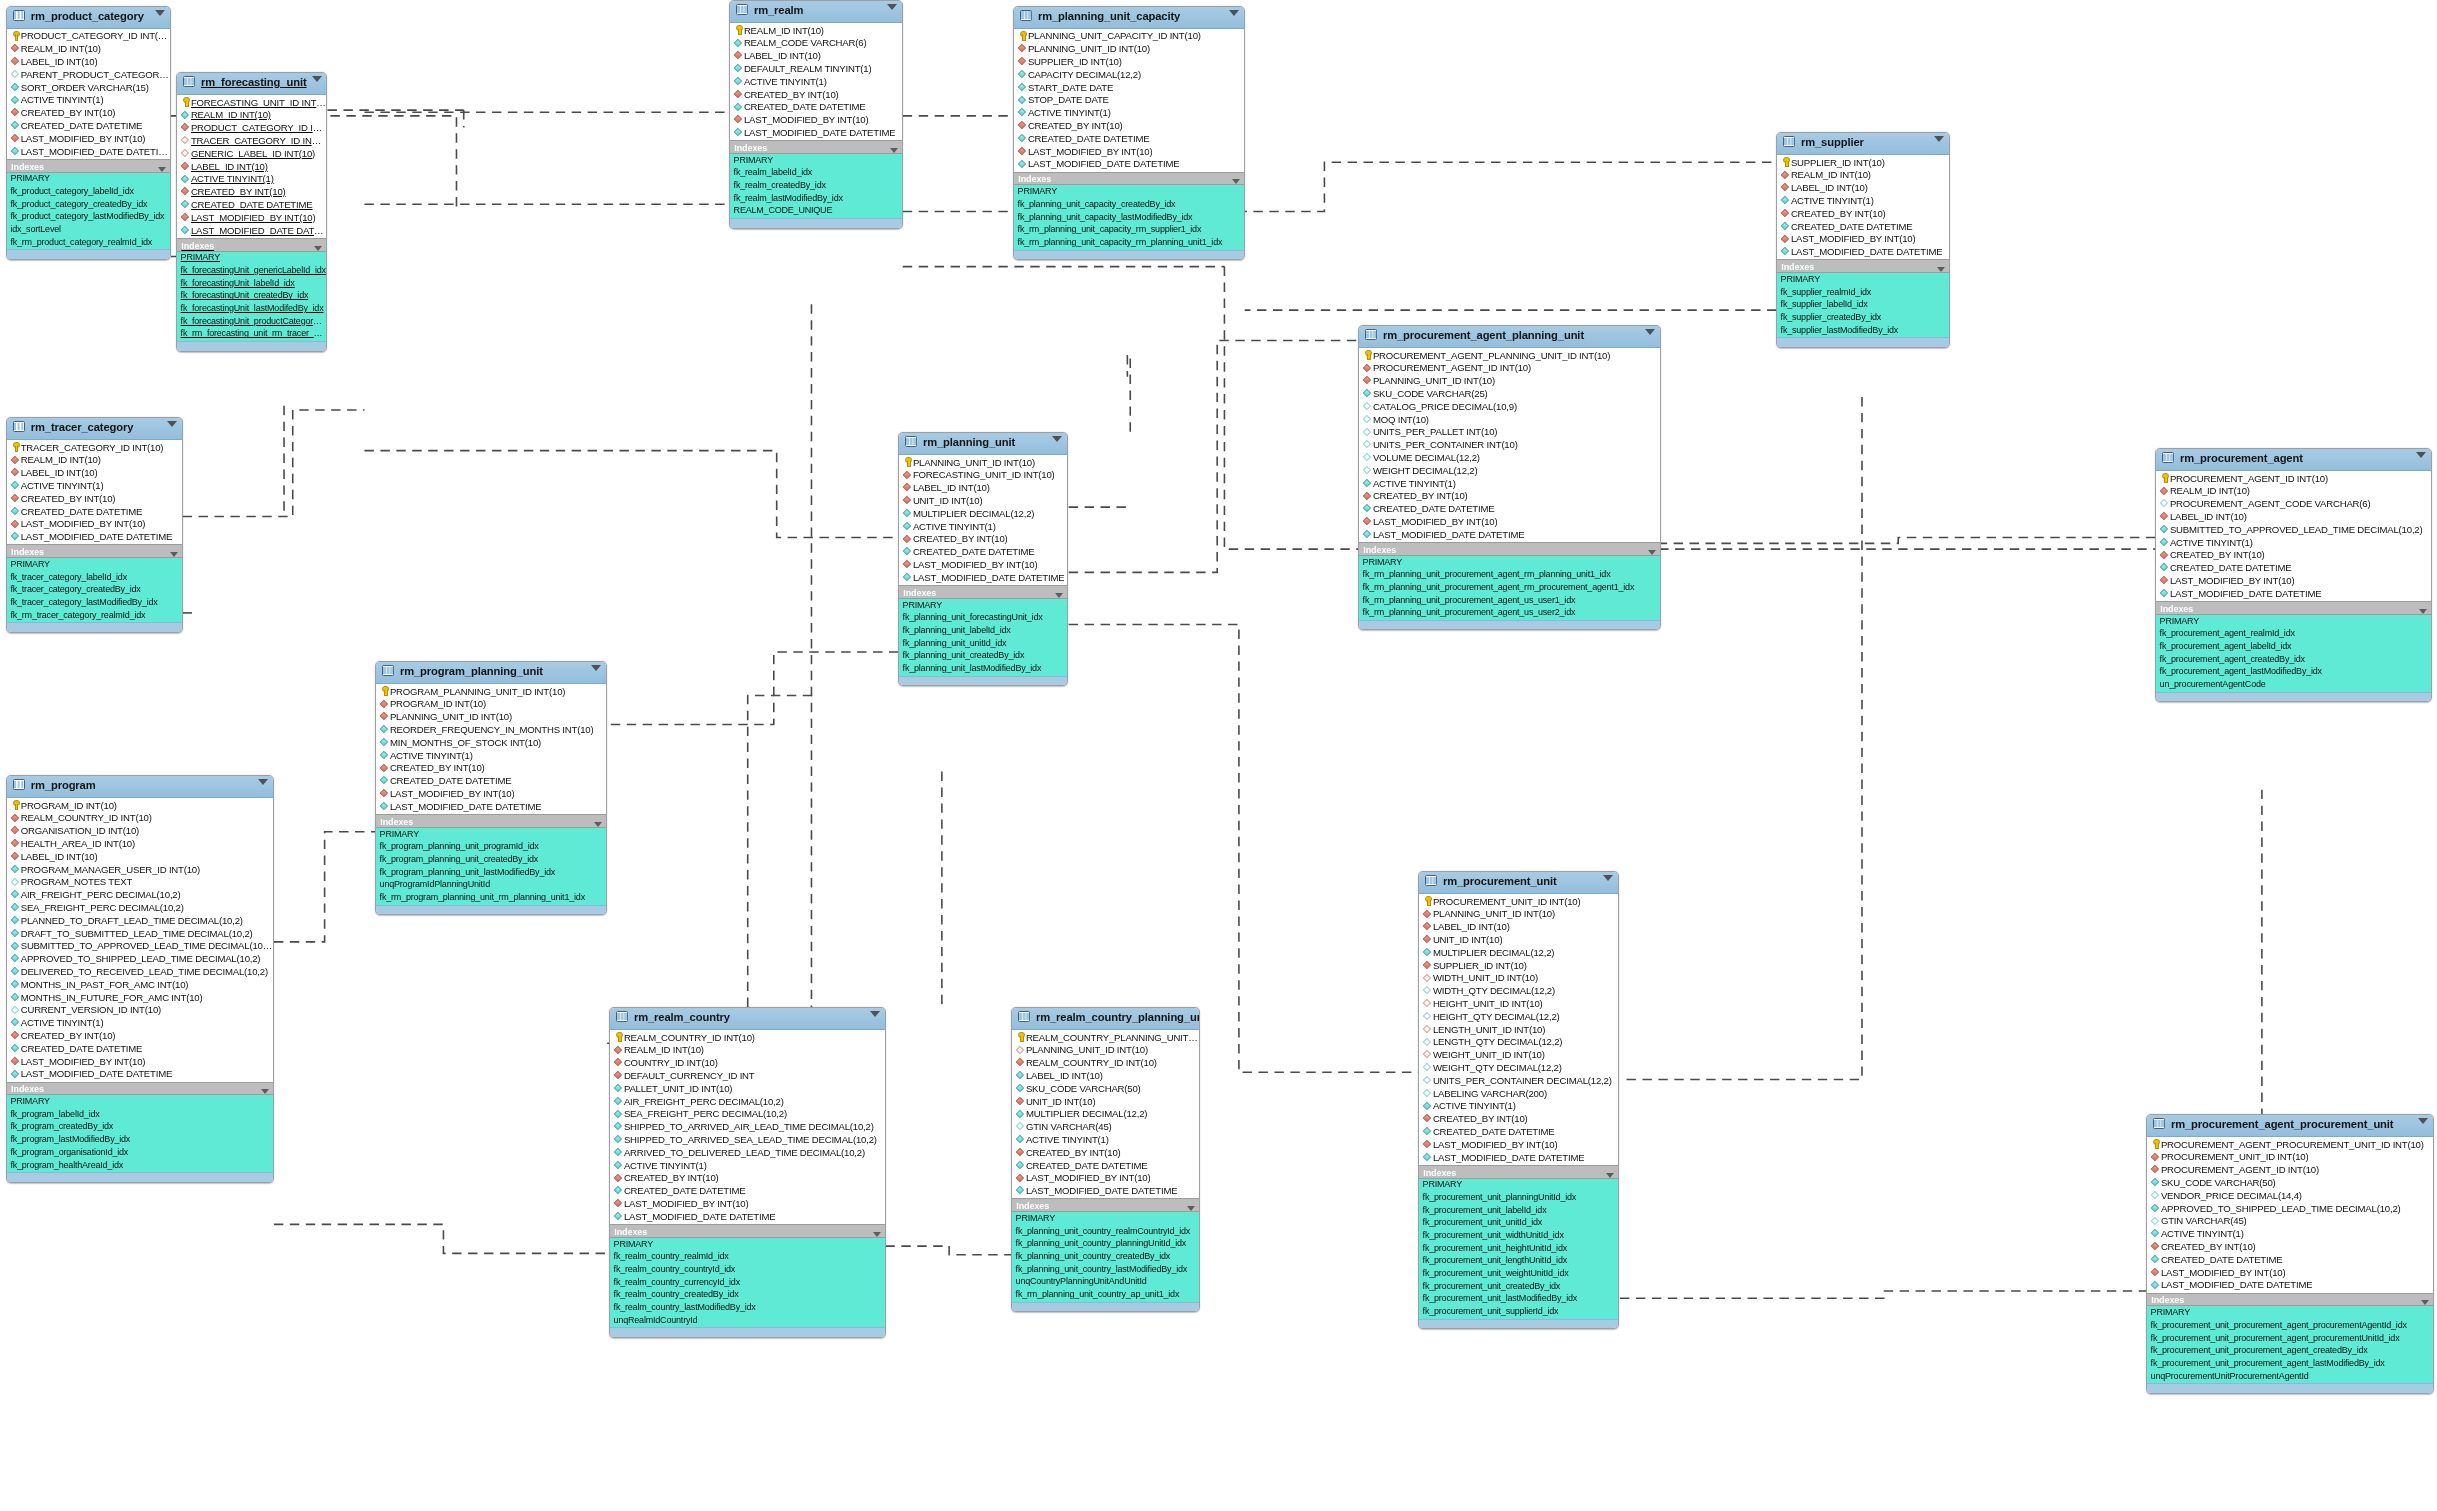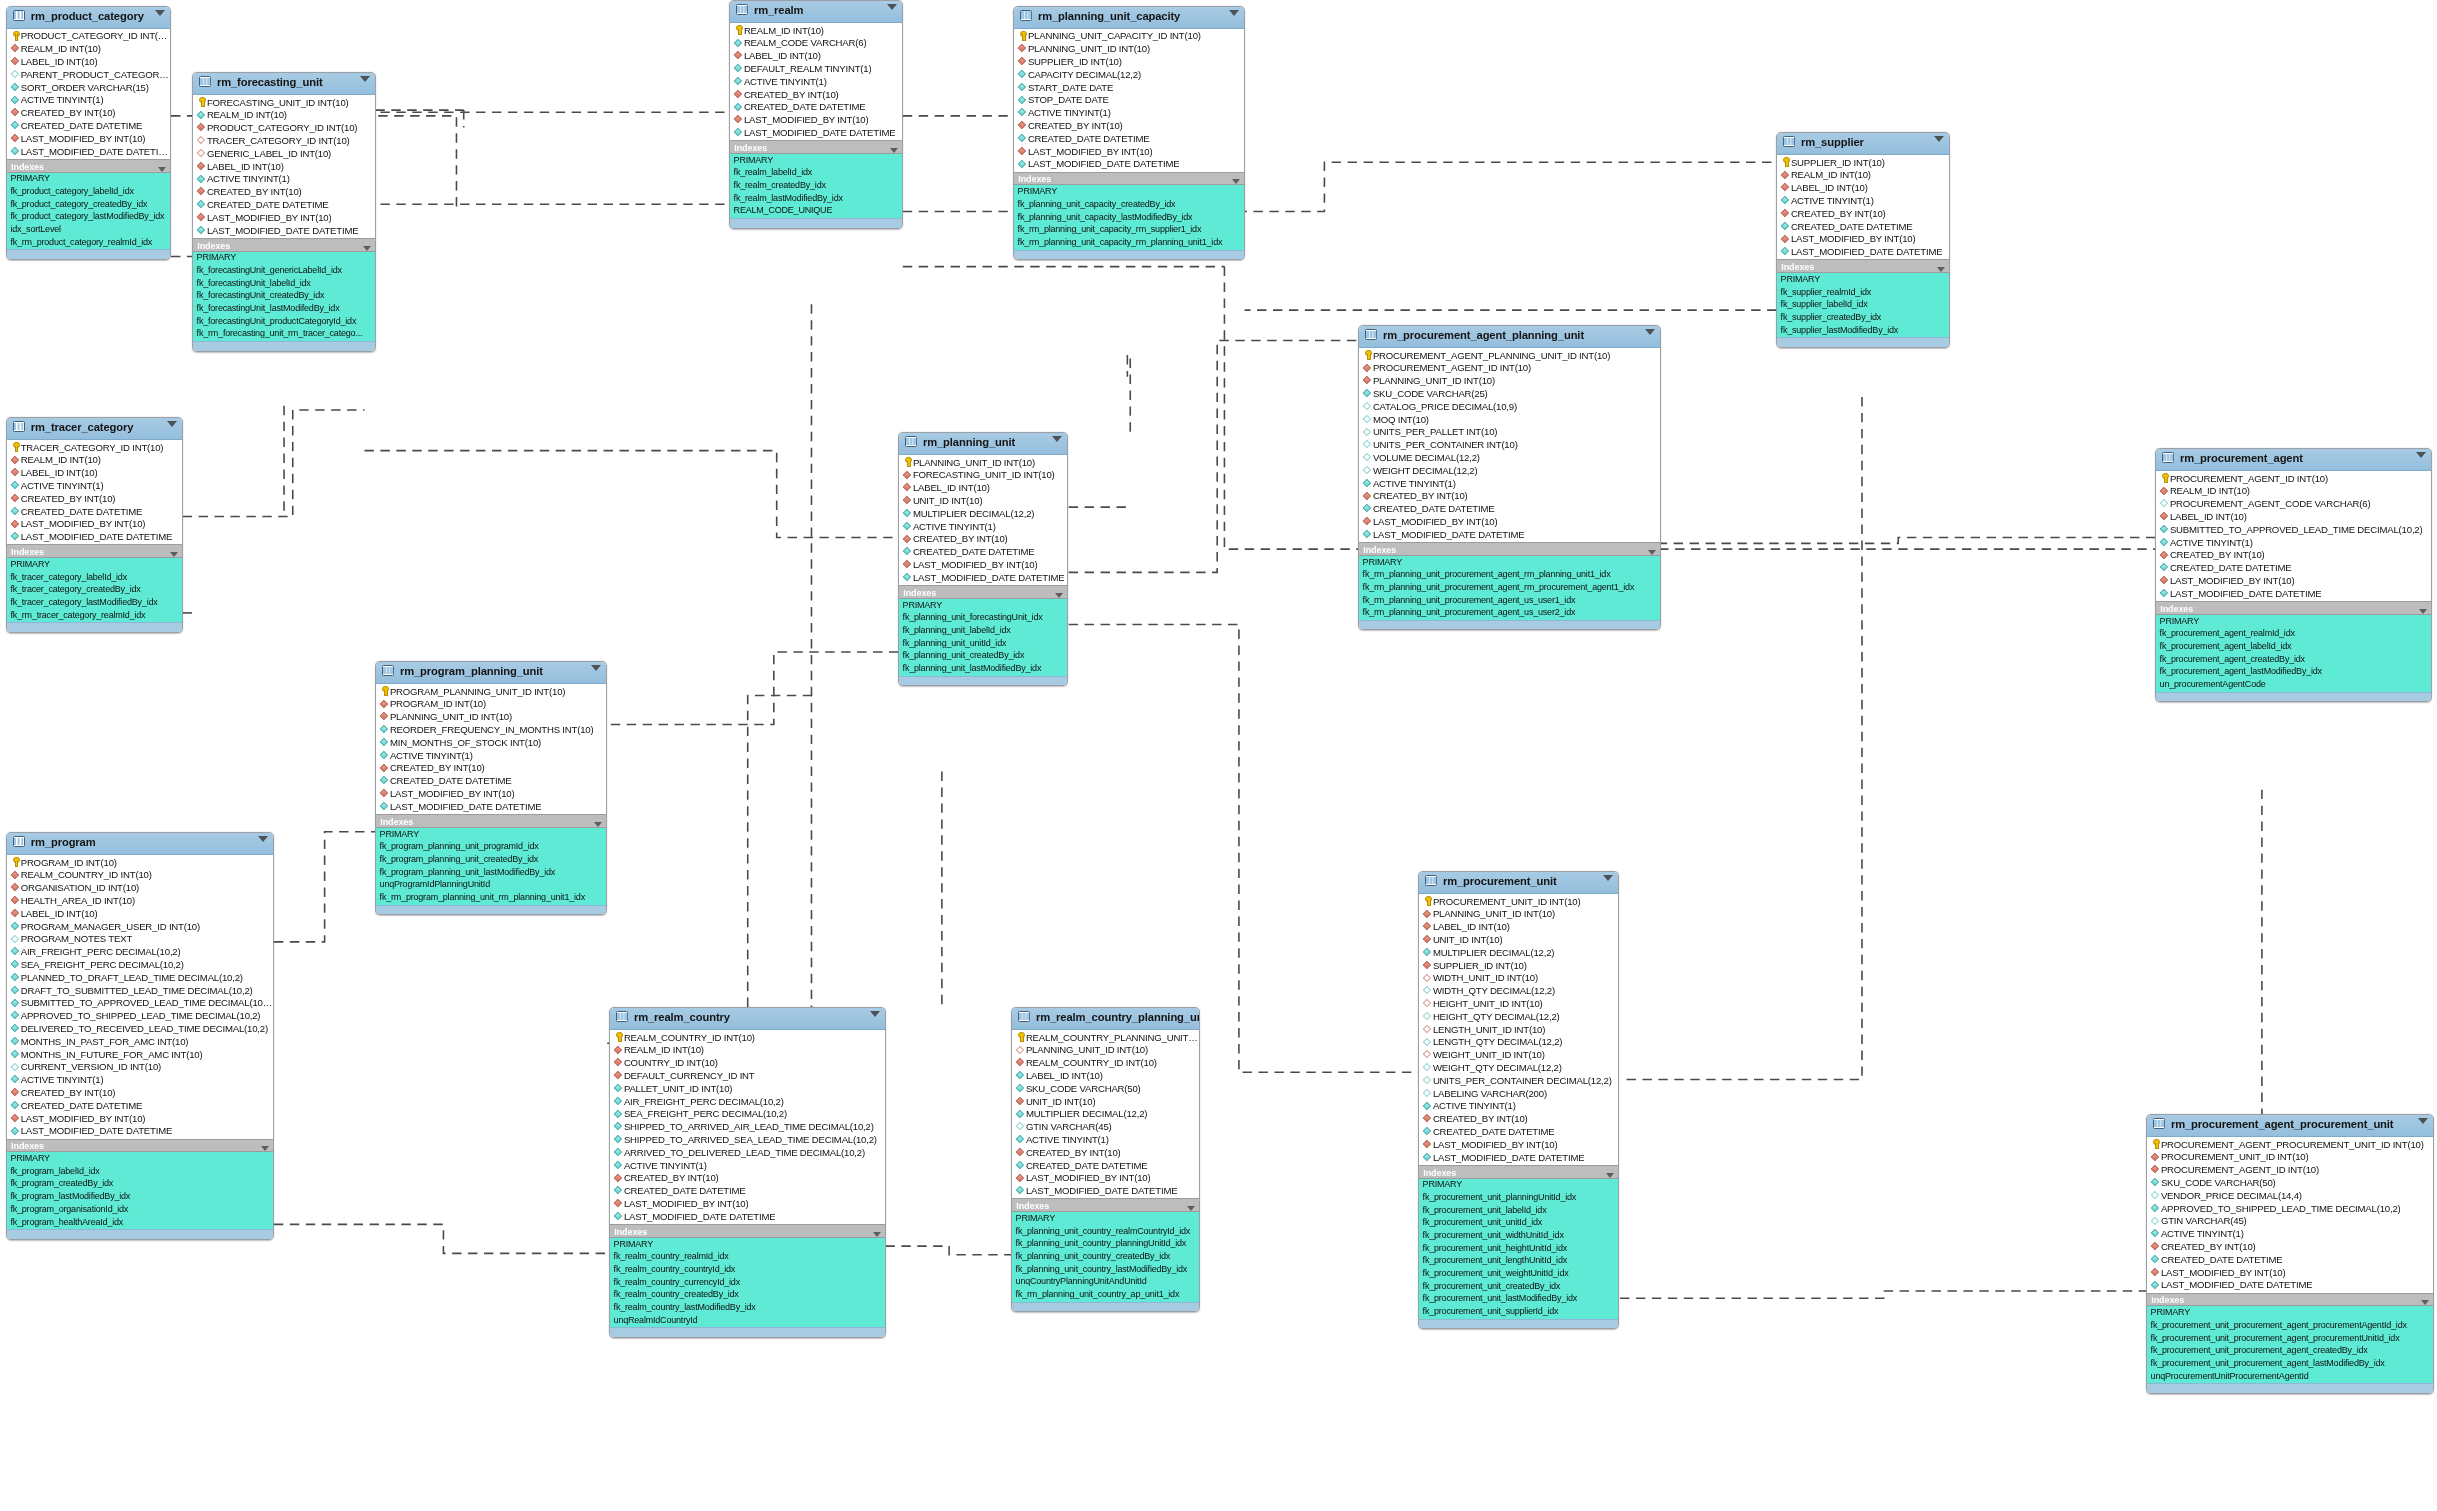--- a/index.html
+++ b/index.html
@@ -277,21 +277,21 @@
       <div class="idxs">
         <div class="idx">PRIMARY</div>
         <div class="idx">fk_product_category_labelId_idx</div>
         <div class="idx">fk_product_category_createdBy_idx</div>
         <div class="idx">fk_product_category_lastModifiedBy_idx</div>
         <div class="idx">idx_sortLevel</div>
         <div class="idx">fk_rm_product_category_realmId_idx</div>
       </div>
       <div class="tbl-foot"></div>
     </div>
-    <div class="tbl" style="left: 192px; top: 72px; width: 184px;">
+    <div class="tbl" style="left: 176px; top: 72px; width: 151px; text-decoration: underline;">
       <div class="tbl-header">
         <span class="tbl-ico"></span>
         <span class="tbl-title">rm_forecasting_unit</span>
         <span class="caret"></span>
       </div>
       <div class="cols">
         <div class="col">
           <span class="g g-pk"></span>
           <span class="col-txt">FORECASTING_UNIT_ID INT(10)</span>
         </div>
@@ -1005,21 +1005,21 @@
       <div class="idxs">
         <div class="idx">PRIMARY</div>
         <div class="idx">fk_program_planning_unit_programId_idx</div>
         <div class="idx">fk_program_planning_unit_createdBy_idx</div>
         <div class="idx">fk_program_planning_unit_lastModifiedBy_idx</div>
         <div class="idx">unqProgramIdPlanningUnitId</div>
         <div class="idx">fk_rm_program_planning_unit_rm_planning_unit1_idx</div>
       </div>
       <div class="tbl-foot"></div>
     </div>
-    <div class="tbl" style="left: 5.8px; top: 832px; width: 268px;">
+    <div class="tbl" style="left: 5.8px; top: 775px; width: 268px;">
       <div class="tbl-header">
         <span class="tbl-ico"></span>
         <span class="tbl-title">rm_program</span>
         <span class="caret"></span>
       </div>
       <div class="cols">
         <div class="col">
           <span class="g g-pk"></span>
           <span class="col-txt">PROGRAM_ID INT(10)</span>
         </div>

